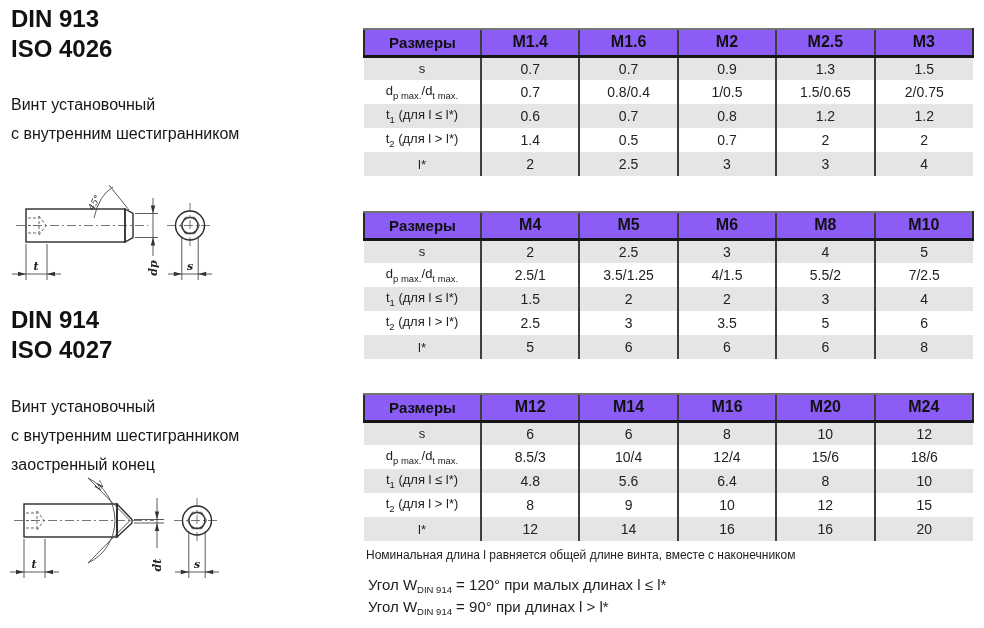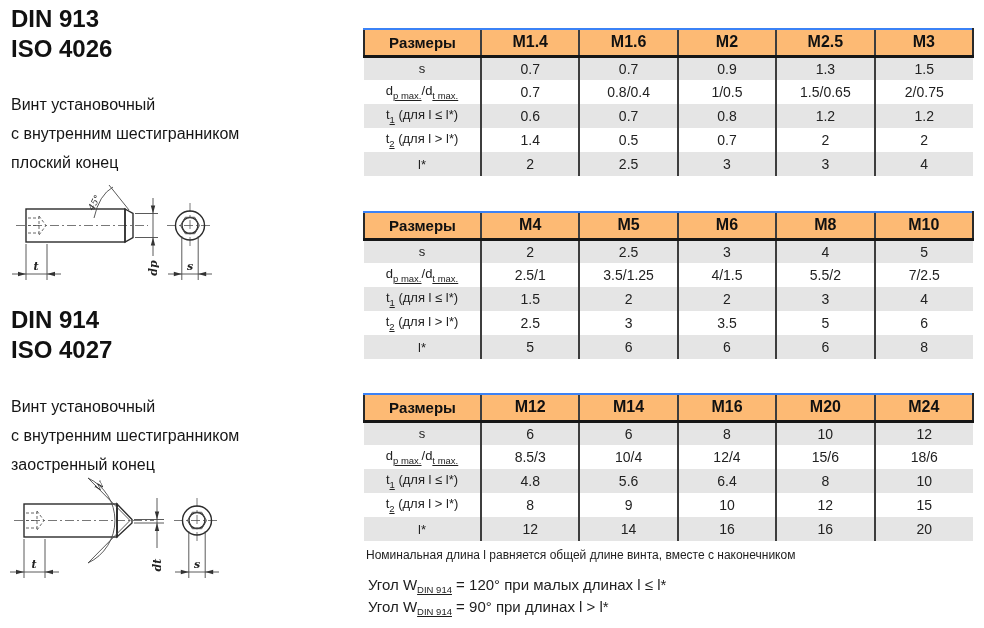--- a/index.html
+++ b/index.html
@@ -28,49 +28,48 @@
   .dlabel-sm { font-family:"DejaVu Serif",serif; font-style:italic; font-size:9px; fill:#222; text-anchor:middle; }
   
   .dim-table {
     position:absolute; left:363px; width:609px;
     border-collapse:collapse; table-layout:fixed;
   }
   #table-1 { top:28px; } #table-2 { top:211px; } #table-3 { top:393px; }
   .dim-table col.c0 { width:117px; }
   .dim-table col.cv { width:98.4px; }
   .dim-table th {
-    background:#fdba74; height:27px; font-weight:bold; font-size:16px; color:#111;
-    border-top:2px solid #3b82f6; border-bottom:3px solid #161616; 
+    background:#8b5cf6; height:27px; font-weight:bold; font-size:16px; color:#111;
+    border-top:2px solid #737373; border-bottom:3px solid #161616; 
   }
   .dim-table th:first-child { border-left:2px solid #2a2a2a; font-size:15px; }
   .dim-table th:last-child  { border-right:2px solid #2a2a2a; }
   .dim-table th + th, .dim-table td + td { border-left:2px solid #3d3d3d; }
   .dim-table td { height:24px; text-align:center; font-size:14px; color:#222; }
   .dim-table tbody tr:nth-child(odd) td { background:#e5e5e5; }
   .dim-table td.lbl { font-size:13px; color:#222; }
-  .dim-table sub, .subsc { font-size:9.5px;text-decoration:underline; }
+  .dim-table sub, .subsc { font-size:9.5px; }
   
   .note-main { position:absolute; left:366px; top:548px; font-size:12px; color:#1d1d1d; }
   .note-angles { position:absolute; left:368px; top:576px; font-size:15px; line-height:17px; color:#1d1d1d; }
   .subsc { vertical-align:-3px; }
 </style>
 </head>
 <body>
 
 <div class="page">
 
   <div class="std-title" id="title-1">
     <div>DIN 913</div>
     <div>ISO 4026</div>
   </div>
 
   <div class="desc" id="desc-1">
     <div>Винт установочный</div>
     <div>с внутренним шестигранником</div>
-    <div>плоский конец</div>
   </div>
 
   <svg class="drawing" id="drawing-flat" width="212" height="112" viewBox="0 0 212 112">
 
     <line class="cen" x1="10" y1="45.5" x2="142" y2="45.5"></line>
 
     <rect class="thick" x="20" y="29" width="99" height="33"></rect>
     <polygon class="thick" points="119,29 127,33.5 127,57.5 119,62"></polygon>
 
     <line class="hid" x1="22" y1="38" x2="33" y2="38"></line>

